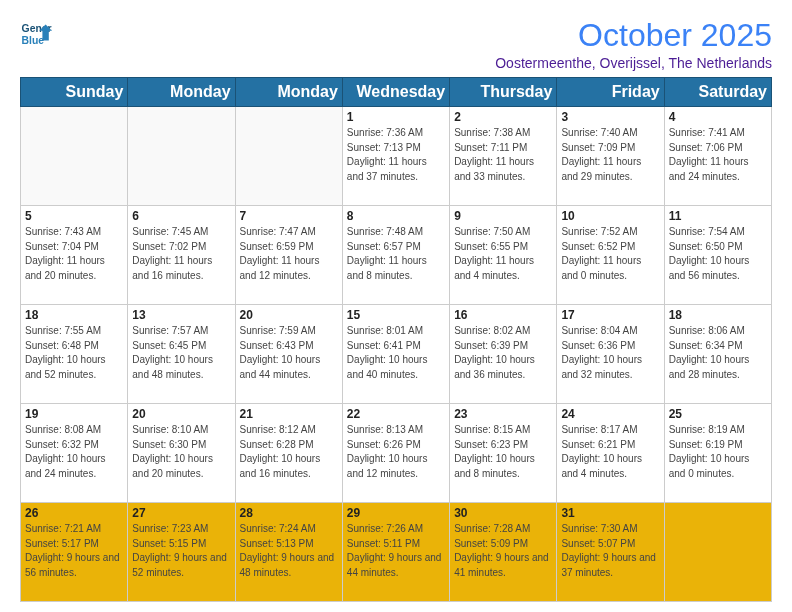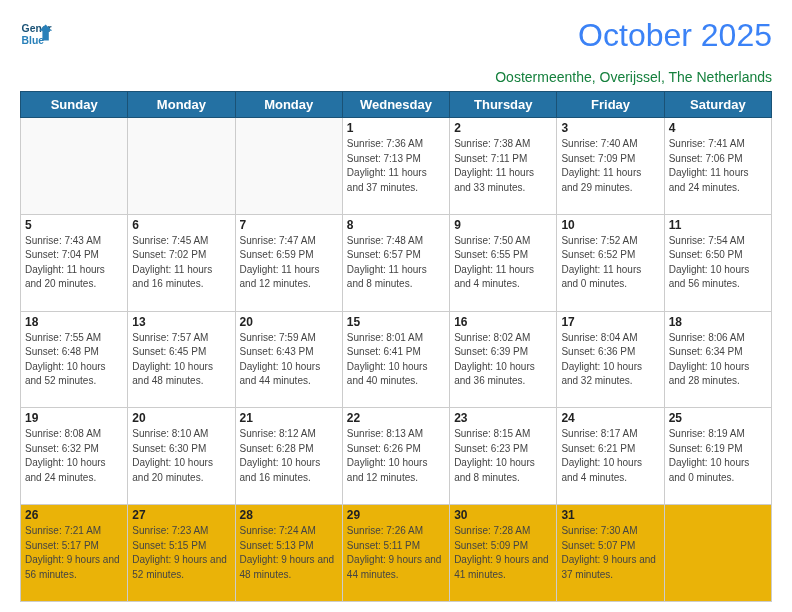--- a/index.html
+++ b/index.html
@@ -36,37 +36,37 @@
       text-align: right;
     }
     .month-title {
       font-size: 32px;
       font-weight: 300;
       color: #3b82f6;
       line-height: 1.1;
     }
     .location {
       font-size: 14px;
-      color: #15803d;
-      margin-top: 16px;
+      color: #4c1d95;
+      margin-top: 2px;
     }
     .calendar {
       flex: 1;
       border: 1px solid #bbb;
       border-collapse: collapse;
       width: 100%;
       table-layout: fixed;
     }
     .calendar th {
       background: #2471a3;
       color: #fff;
-      font-size: 13px;
+      font-size: 16px;
       font-weight: bold;
       padding: 5px 4px;
-      text-align: center;
+      text-align: right;
       border: 1px solid #1a5276;
     }
     .calendar td {
       border: 1px solid #ccc;
       vertical-align: top;
       padding: 3px 4px;
       font-size: 9.5px;
       color: #333;
       height: 88px;
       width: calc(100% / 7);

